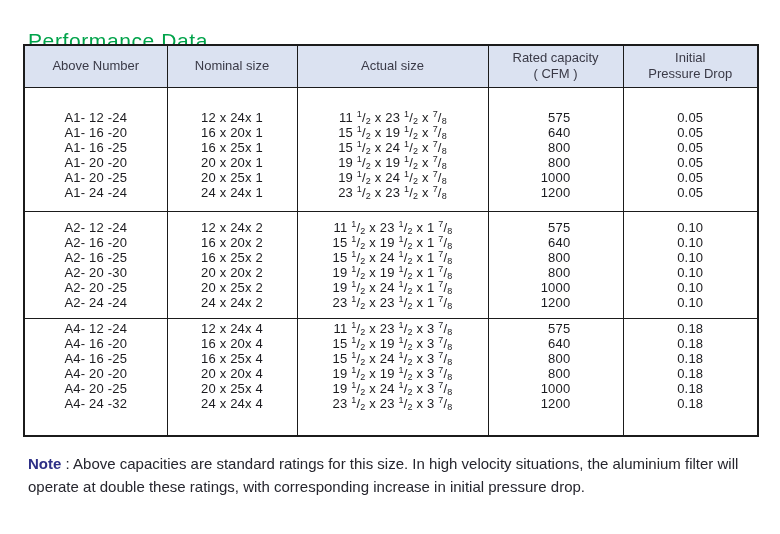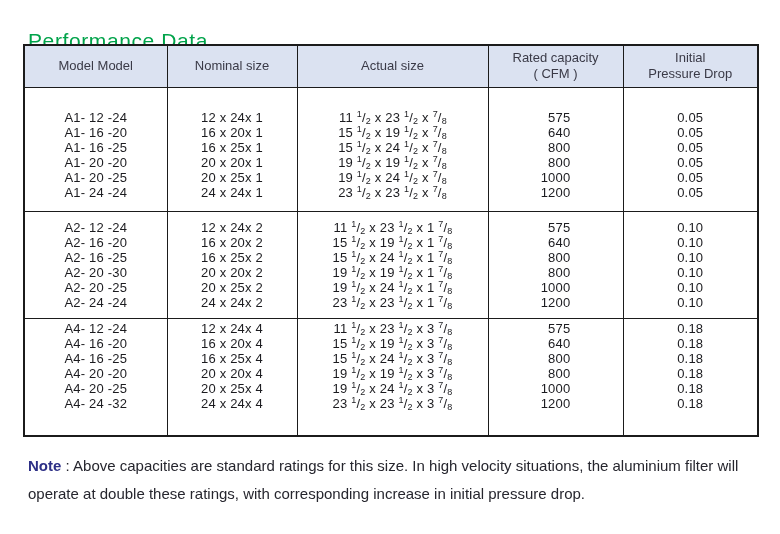--- a/index.html
+++ b/index.html
@@ -40,41 +40,41 @@
   tbody.group-1 td { padding:22px 0 10px; }
   tbody.group-2 td { padding:8px 12px 7px; }
   tbody.group-3 td { padding:2px 0 23px; }
   .frac sup, .frac sub {
     font-size:9px; vertical-align:baseline; position:relative; line-height:0;
   }
   .frac sup { top:-4.5px; }
   .frac sub { top:2.5px; }
   .note {
     position:absolute; left:28px; top:452px; width:712px;
-    font-size:15px; line-height:28px; color:#26262e;
+    font-size:15px; line-height:23px; color:#26262e;
   }
   .note-label { color:var(--note-label, #2D2F86); font-weight:700; }
 </style>
 </head>
 <body>
 
 <h1 class="title">Performance Data</h1>
 
 <table class="perf">
   <colgroup>
     <col style="width:143px">
     <col style="width:130px">
     <col style="width:191px">
     <col style="width:135px">
     <col style="width:135px">
   </colgroup>
   <thead>
     <tr>
       <th>
-        <div class="th-line">Model Model</div>
+        <div class="th-line">Above Number</div>
       </th>
       <th>
         <div class="th-line">Nominal size</div>
       </th>
       <th>
         <div class="th-line">Actual size</div>
       </th>
       <th>
         <div class="th-line">Rated capacity</div>
         <div class="th-line">( CFM )</div>

